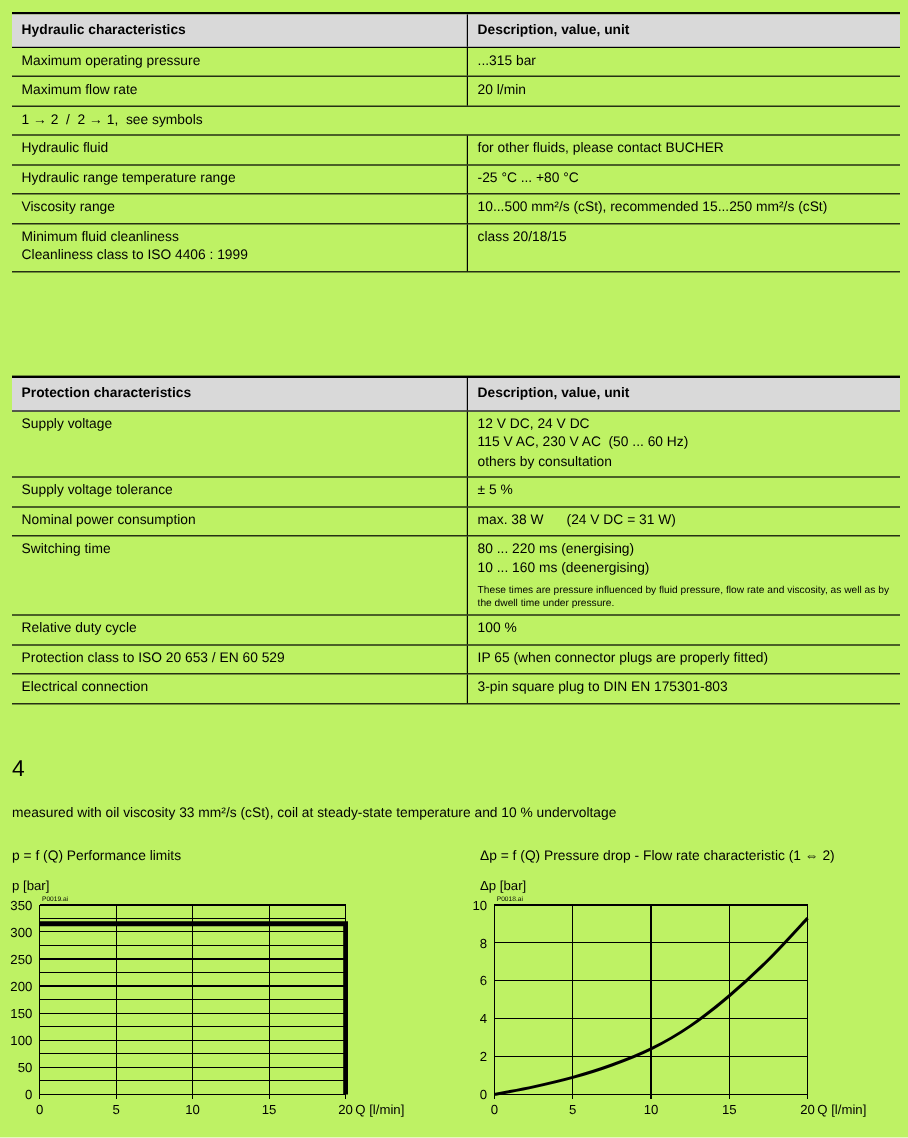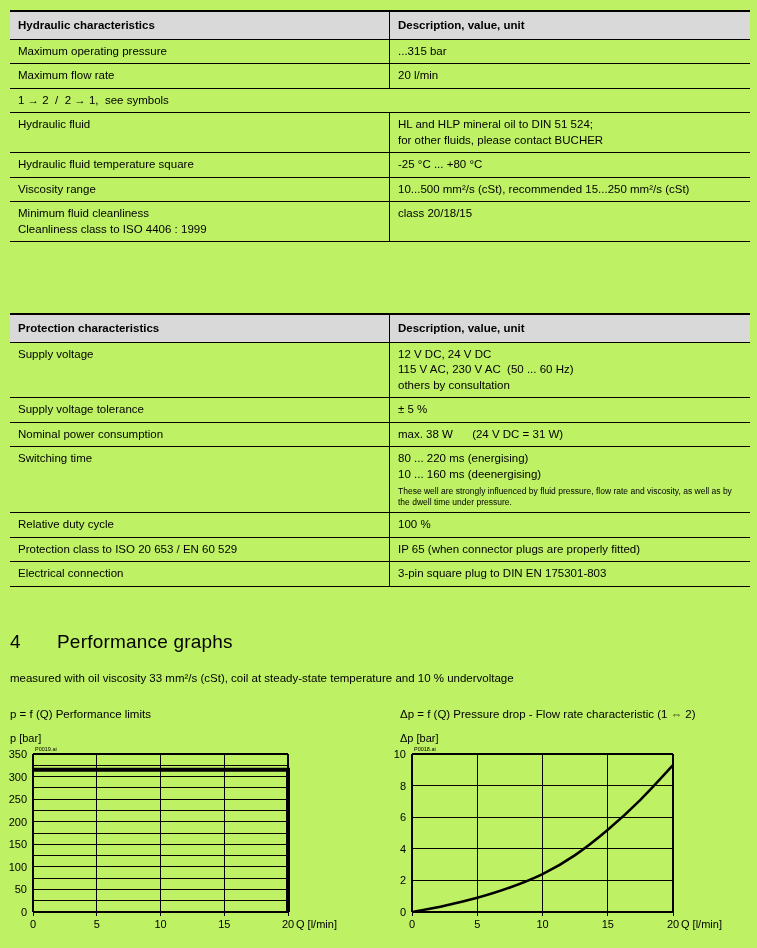--- a/index.html
+++ b/index.html
@@ -67,27 +67,26 @@
       <div class="t-row">
         <div class="c2">
           <div class="line">1 → 2  /  2 → 1,  see symbols</div>
         </div>
       </div>
       <div class="t-row">
         <div class="c1">
           <div class="line">Hydraulic fluid</div>
         </div>
         <div class="c2">
-          <div class="line">HL and HLP mineral oil to DIN 51 524;</div>
           <div class="line">for other fluids, please contact BUCHER</div>
         </div>
       </div>
       <div class="t-row">
         <div class="c1">
-          <div class="line">Hydraulic fluid temperature square</div>
+          <div class="line">Hydraulic range temperature range</div>
         </div>
         <div class="c2">
           <div class="line">-25 °C ... +80 °C</div>
         </div>
       </div>
       <div class="t-row">
         <div class="c1">
           <div class="line">Viscosity range</div>
         </div>
         <div class="c2">
@@ -140,21 +139,21 @@
           <div class="line">max. 38 W      (24 V DC = 31 W)</div>
         </div>
       </div>
       <div class="t-row">
         <div class="c1">
           <div class="line">Switching time</div>
         </div>
         <div class="c2">
           <div class="line">80 ... 220 ms (energising)</div>
           <div class="line">10 ... 160 ms (deenergising)</div>
-          <div class="cell-note">These well are strongly influenced by fluid pressure, flow rate and viscosity, as well as by the dwell time under pressure.</div>
+          <div class="cell-note">These times are pressure influenced by fluid pressure, flow rate and viscosity, as well as by the dwell time under pressure.</div>
         </div>
       </div>
       <div class="t-row">
         <div class="c1">
           <div class="line">Relative duty cycle</div>
         </div>
         <div class="c2">
           <div class="line">100 %</div>
         </div>
       </div>
@@ -171,21 +170,20 @@
           <div class="line">Electrical connection</div>
         </div>
         <div class="c2">
           <div class="line">3-pin square plug to DIN EN 175301-803</div>
         </div>
       </div>
     </div>
 
   <div class="section-heading">
     <span class="section-number">4</span>
-    <span>Performance graphs</span>
   </div>
 
   <div class="subtitle">measured with oil viscosity 33 mm²/s (cSt), coil at steady-state temperature and 10 % undervoltage</div>
 
   <div class="chart-title left">p = f (Q) Performance limits</div>
 
   <div class="chart-title right">Δp = f (Q) Pressure drop - Flow rate characteristic (1 ⇔ 2)</div>
 
   <svg class="chart" id="chart-0" width="380" height="220" viewBox="0 0 380 220" style="left: 0px; top: 728px;">
       <line x1="33" y1="184" x2="288" y2="184" stroke="#000" stroke-width="1.3" shape-rendering="crispEdges"></line>

